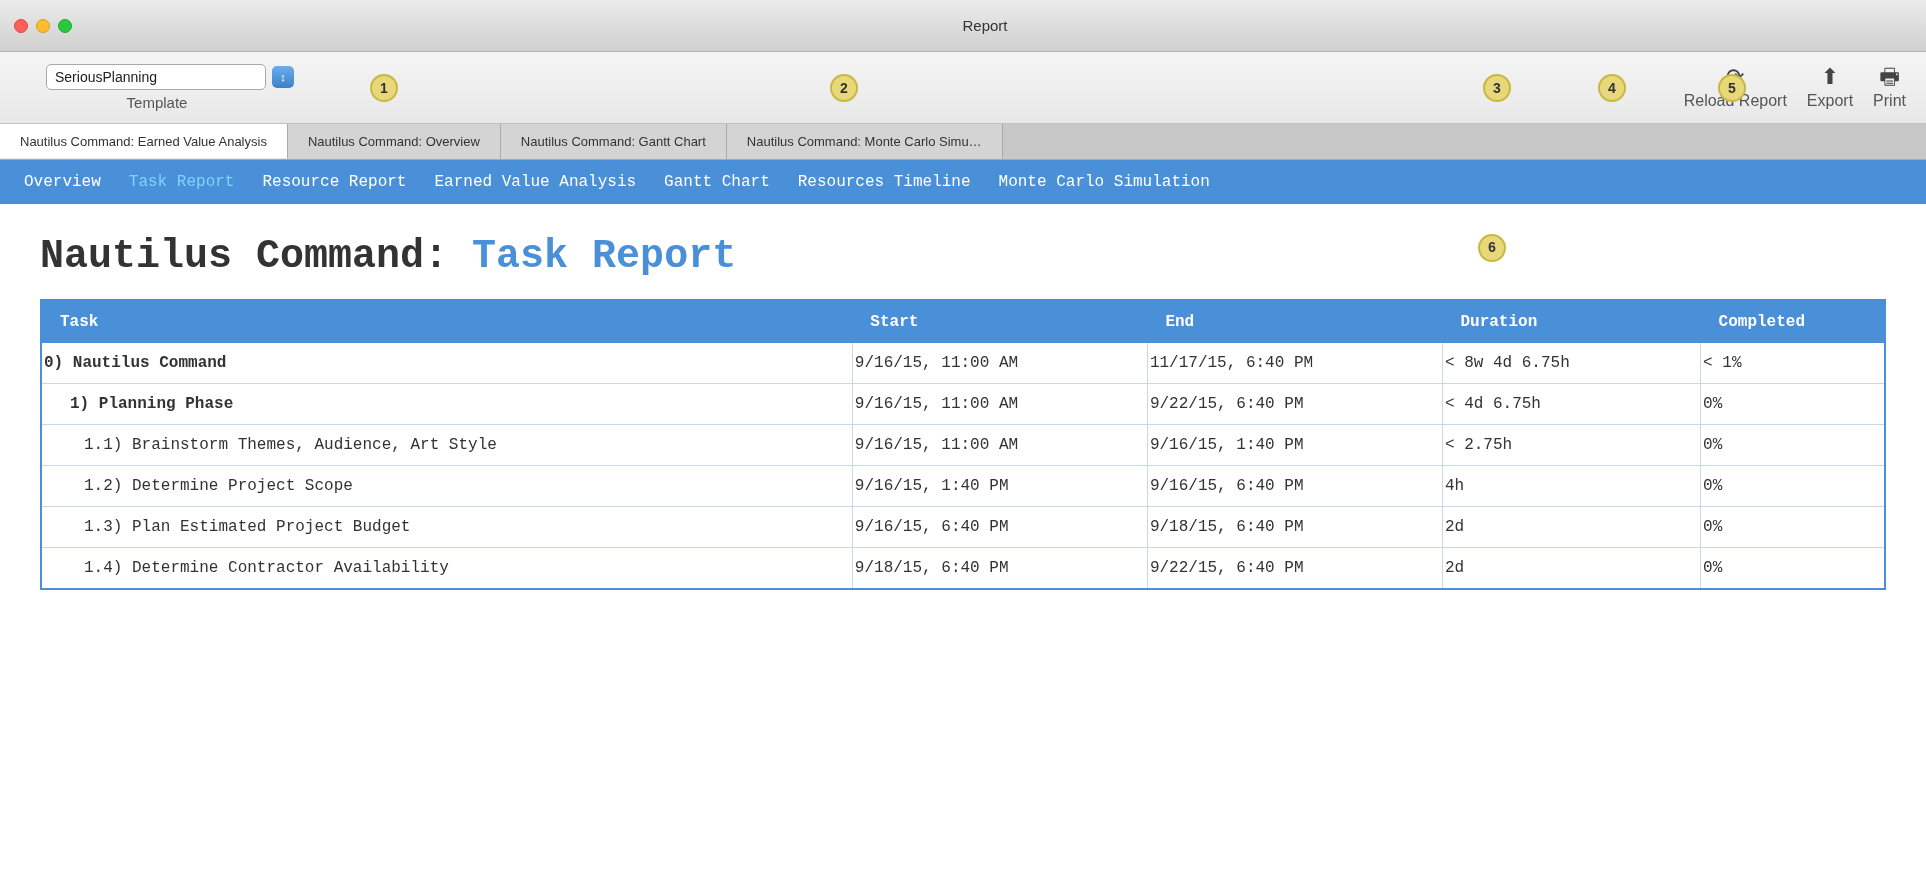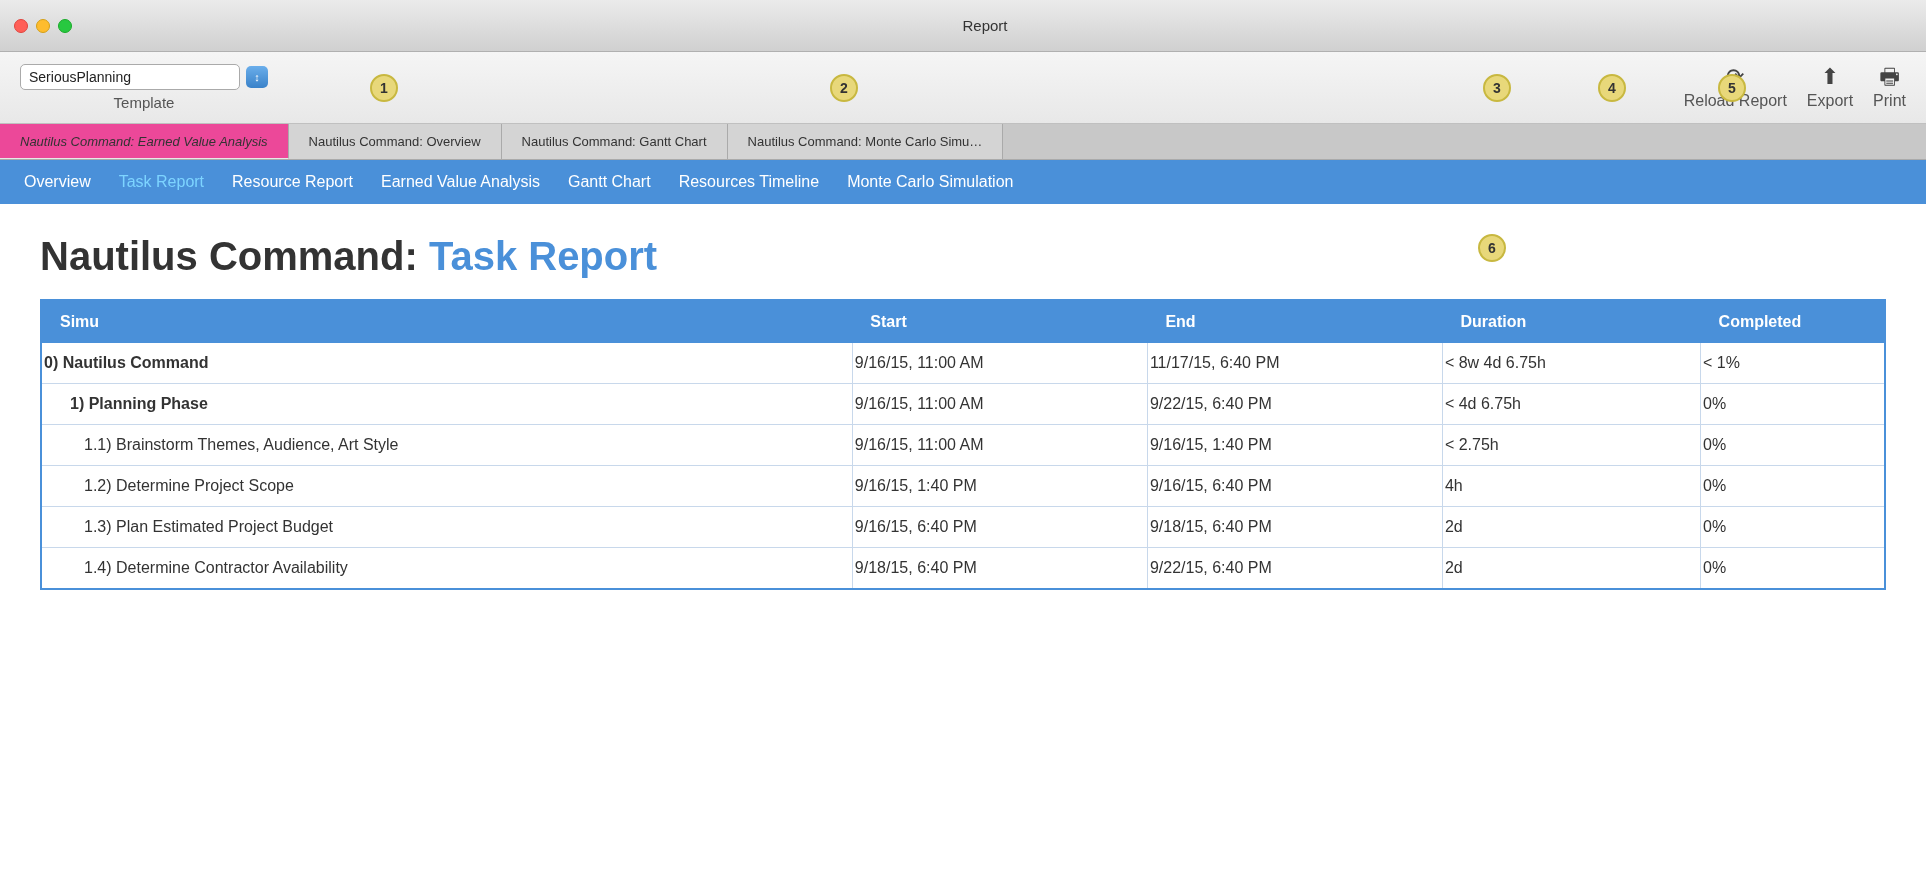--- a/index.html
+++ b/index.html
@@ -67,20 +67,21 @@
     }
     .template-select {
       appearance: none;
       background: white;
       border: 1px solid #aaa;
       border-radius: 5px;
       padding: 4px 24px 4px 8px;
       font-size: 14px;
       width: 220px;
       color: #222;
+      margin-left: 26px;
     }
     .select-arrow {
       width: 22px;
       height: 22px;
       background: linear-gradient(to bottom, #6aaeeb, #3a82c9);
       border-radius: 5px;
       display: flex;
       align-items: center;
       justify-content: center;
       color: white;
@@ -147,30 +148,30 @@
       display: flex;
       align-items: center;
       font-size: 13px;
       color: #333;
       border-right: 1px solid #aaa;
       cursor: pointer;
       white-space: nowrap;
       background: #d4d4d4;
     }
     .os-tab:first-child {
-      background: #ec4899;
+      background: #ffffff;
       border-bottom: 1px solid #e8e8e8;
-      font-style: italic;
     }
 
     
     .main-content {
       background: #22c55e;
       height: calc(890px - 52px - 72px - 36px);
       overflow: hidden;
+      font-family: Liberation Mono, monospace;
     }
 
     
     .report-nav {
       background: #4a90d9;
       display: flex;
       align-items: center;
       padding: 0 24px;
       height: 44px;
       gap: 28px;
@@ -347,21 +348,21 @@
     </div>
 
     <h1 class="report-title">
       <span class="black">Nautilus Command:</span>
       <span class="blue">Task Report</span>
     </h1>
 
     <table class="report-table">
       <thead>
         <tr>
-          <th class="col-task">Simu</th>
+          <th class="col-task">Task</th>
           <th class="col-start">Start</th>
           <th class="col-end">End</th>
           <th class="col-duration">Duration</th>
           <th class="col-completed">Completed</th>
         </tr>
       </thead>
       <tbody id="table-body">
       <tr>
             <td class="bold">0) Nautilus Command</td>
             <td>9/16/15, 11:00 AM</td>

